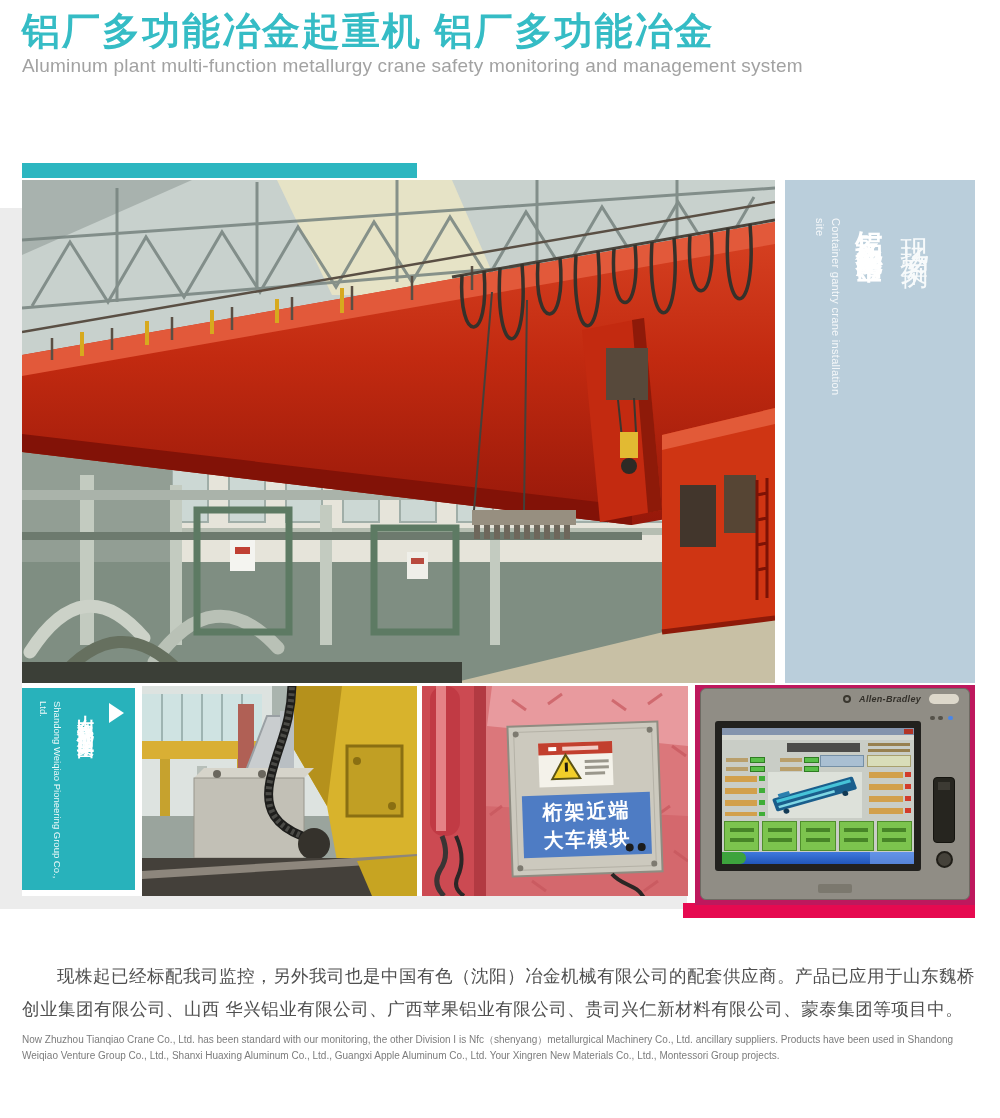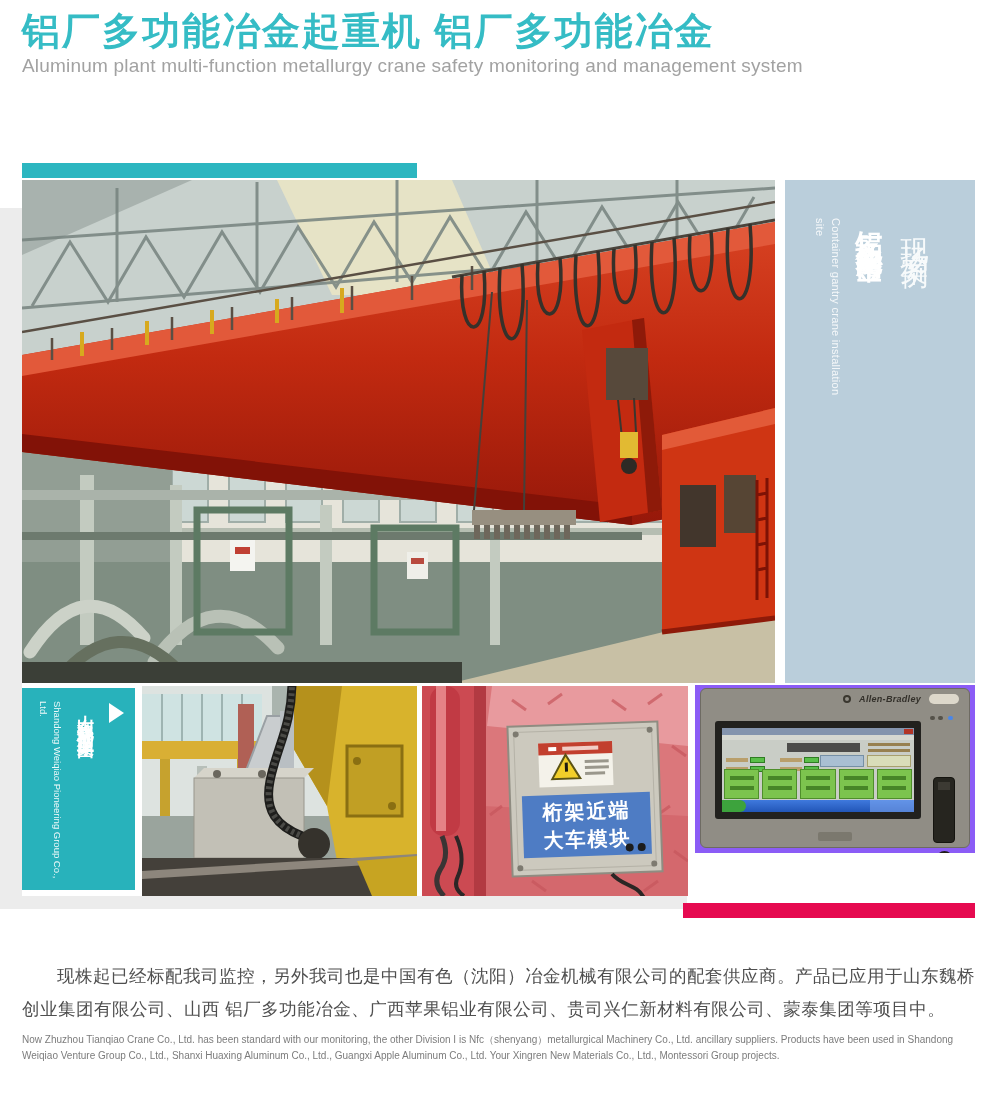--- a/index.html
+++ b/index.html
@@ -37,21 +37,21 @@
 
   
   .client-box{left:22px;top:688px;width:113px;height:202px;background:var(--box-teal)}
   .cb-arrow{right:11px;top:15px;width:0;height:0;border-left:15px solid #fff;border-top:10px solid transparent;border-bottom:10px solid transparent}
   .cb-zh{left:52px;top:13px;writing-mode:vertical-rl;font-size:17px;font-weight:800;color:#fff;letter-spacing:4px}
   .cb-en{left:13px;top:13px;writing-mode:vertical-rl;font-size:9.5px;color:rgba(255,255,255,.92);height:180px;line-height:1.55}
 
   
   .photo2{left:142px;top:686px;width:275px;height:210px;overflow:hidden;background:#dde3e0}
   .photo3{left:422px;top:686px;width:266px;height:210px;overflow:hidden;background:#db777b}
-  .photo4{left:695px;top:685px;width:280px;height:168px;overflow:hidden;background:#8b5cf6}
+  .photo4{left:695px;top:685px;width:280px;height:220px;overflow:hidden;background:#be185d}
 
   
   .m-bezel{left:5px;top:3px;right:5px;bottom:5px;background:#908d85;border:1px solid #6e6b63;border-radius:6px}
   .m-brand{top:5px;right:48px;font-size:9px;font-style:italic;font-weight:bold;color:#33302a;letter-spacing:.3px}
   .m-logo{top:6px;right:118px;width:8px;height:8px;border-radius:50%;border:2px solid #3a372f}
   .m-chip{top:5px;right:10px;width:30px;height:10px;background:#ddd8cb;border-radius:5px}
   .m-led{top:27px;width:5px;height:4px;border-radius:2px;background:#55524a}
   .m-led.blue{background:#4a86e8}
   .m-frame{left:14px;top:32px;right:48px;bottom:28px;background:#22211e;border-radius:3px}
   .m-screen{position:absolute;left:7px;top:7px;right:7px;bottom:7px;background:#c9cdc6;overflow:hidden}
@@ -351,16 +351,16 @@
             <div class="abs s-tray"></div>
           </div>
         </div>
       </div>
       <div class="abs m-slot"></div>
       <div class="abs m-knob"></div>
       <div class="abs m-btn-bottom"></div>
     </div>
   </div>
 
-  <p class="abs para-zh">现株起已经标配我司监控，另外我司也是中国有色（沈阳）冶金机械有限公司的配套供应商。产品已应用于山东魏桥创业集团有限公司、山西 铝厂多功能冶金、广西苹果铝业有限公司、贵司兴仁新材料有限公司、蒙泰集团等项目中。</p>
+  <p class="abs para-zh">现株起已经标配我司监控，另外我司也是中国有色（沈阳）冶金机械有限公司的配套供应商。产品已应用于山东魏桥创业集团有限公司、山西 华兴铝业有限公司、广西苹果铝业有限公司、贵司兴仁新材料有限公司、蒙泰集团等项目中。</p>
   <p class="abs para-en">Now Zhuzhou Tianqiao Crane Co., Ltd. has been standard with our monitoring, the other Division I is Nfc（shenyang）metallurgical Machinery Co., Ltd. ancillary suppliers. Products have been used in Shandong Weiqiao Venture Group Co., Ltd., Shanxi Huaxing Aluminum Co., Ltd., Guangxi Apple Aluminum Co., Ltd. Your Xingren New Materials Co., Ltd., Montessori Group projects.</p>
 
 </div>
 
 </body></html>

